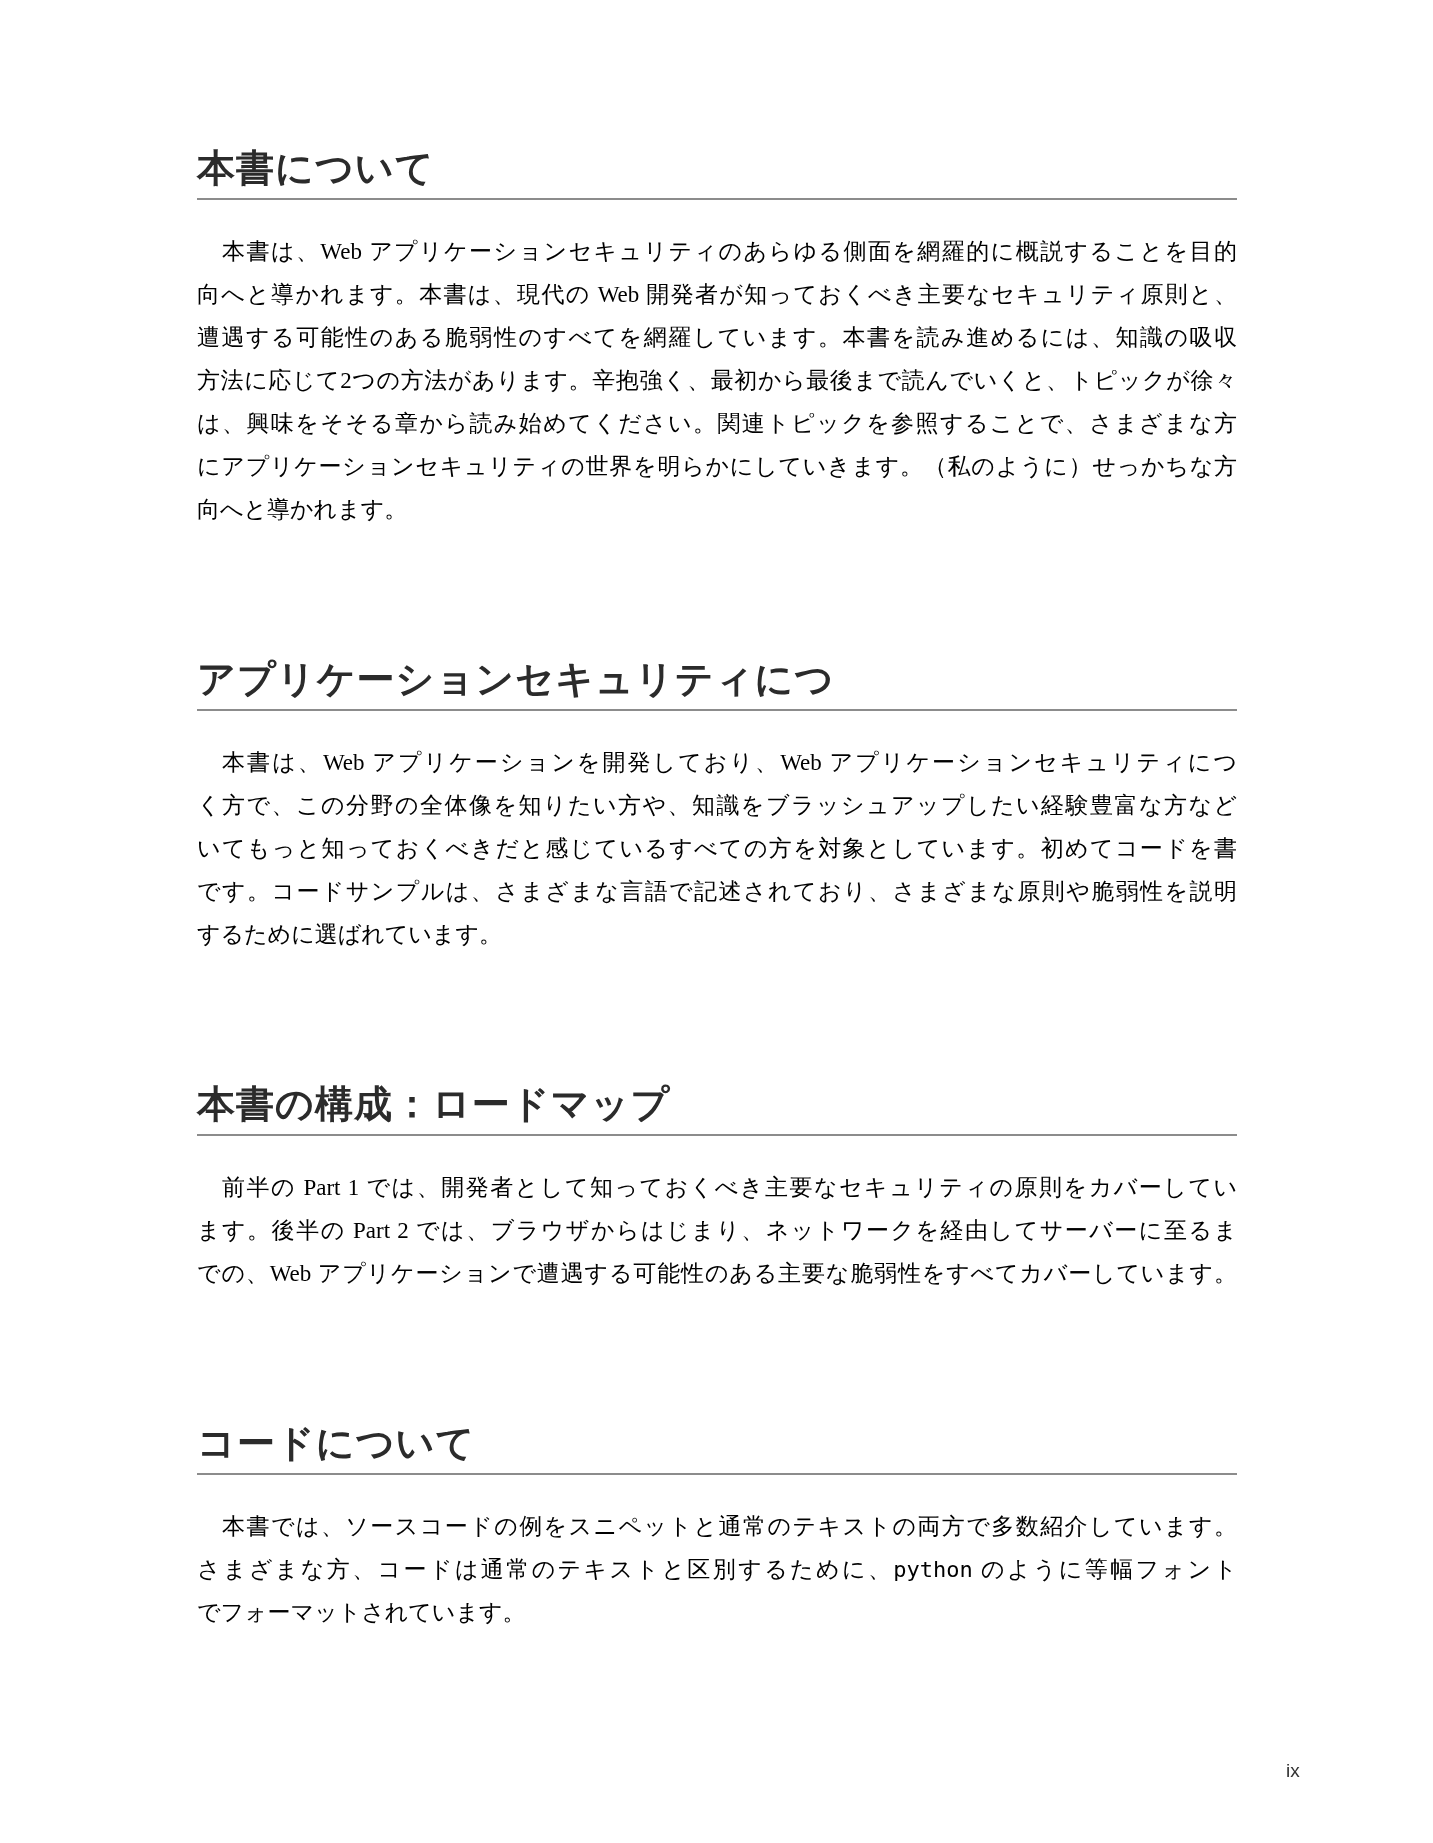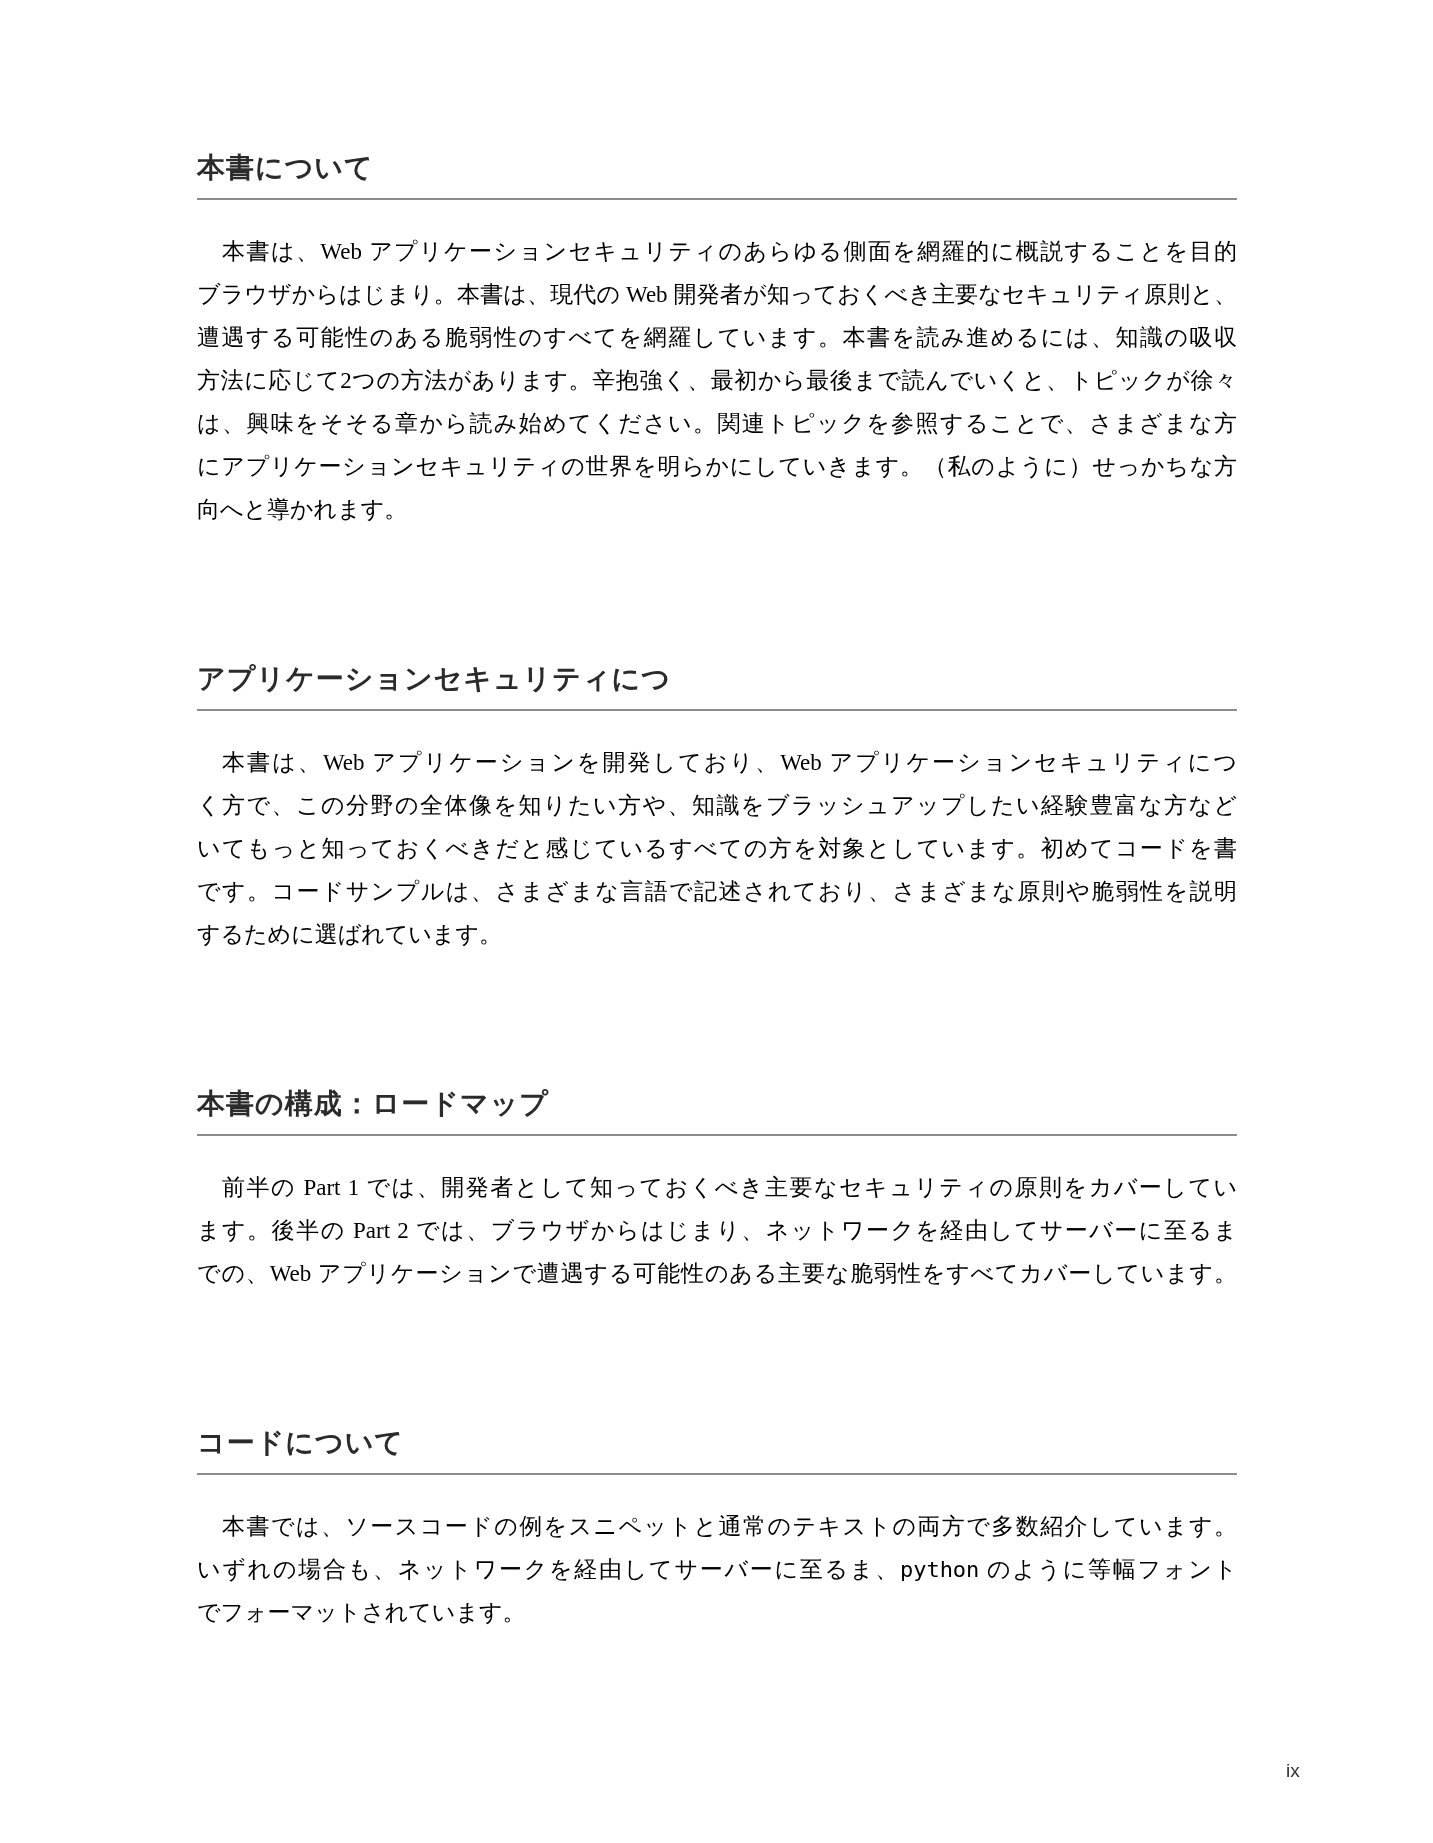--- a/index.html
+++ b/index.html
@@ -23,21 +23,21 @@
     left: 197px;
     top: 150px;
     width: 1040px;
   }
   section { display: block; }
   section + section { margin-top: 130px; }
   .heading {
     margin: 0;
     font-family: "Liberation Sans", sans-serif;
     font-weight: 600;
-    font-size: 28px;
+    font-size: 38px;
     line-height: 36px;
     color: #2b2b2b;
     padding-bottom: 12px;
     border-bottom: 2px solid #8c8c8c;
     letter-spacing: 1px;
   }
   .para {
     margin: 30px 0 0 0;
   }
   .pline {
@@ -68,21 +68,21 @@
 </head>
 <body>
 
 <div class="page">
   <main class="content">
 
     <section>
       <h2 class="heading">本書について</h2>
       <div class="para">
         <div class="pline first">本書は、Web アプリケーションセキュリティのあらゆる側面を網羅的に概説することを目的</div>
-        <div class="pline">ブラウザからはじまり。本書は、現代の Web 開発者が知っておくべき主要なセキュリティ原則と、</div>
+        <div class="pline">向へと導かれます。本書は、現代の Web 開発者が知っておくべき主要なセキュリティ原則と、</div>
         <div class="pline">遭遇する可能性のある脆弱性のすべてを網羅しています。本書を読み進めるには、知識の吸収</div>
         <div class="pline">方法に応じて2つの方法があります。辛抱強く、最初から最後まで読んでいくと、トピックが徐々</div>
         <div class="pline">は、興味をそそる章から読み始めてください。関連トピックを参照することで、さまざまな方</div>
         <div class="pline">にアプリケーションセキュリティの世界を明らかにしていきます。（私のように）せっかちな方</div>
         <div class="pline end">向へと導かれます。</div>
       </div>
     </section>
 
     <section>
       <h2 class="heading">アプリケーションセキュリティにつ</h2>
@@ -101,21 +101,21 @@
         <div class="pline first">前半の Part 1 では、開発者として知っておくべき主要なセキュリティの原則をカバーしてい</div>
         <div class="pline">ます。後半の Part 2 では、ブラウザからはじまり、ネットワークを経由してサーバーに至るま</div>
         <div class="pline">での、Web アプリケーションで遭遇する可能性のある主要な脆弱性をすべてカバーしています。</div>
       </div>
     </section>
 
     <section>
       <h2 class="heading">コードについて</h2>
       <div class="para">
         <div class="pline first">本書では、ソースコードの例をスニペットと通常のテキストの両方で多数紹介しています。</div>
-        <div class="pline"><span>いずれの場合も、ネットワークを経由してサーバーに至るま、</span><span class="code">python</span><span> のように等幅フォント</span></div>
+        <div class="pline"><span>さまざまな方、コードは通常のテキストと区別するために、</span><span class="code">python</span><span> のように等幅フォント</span></div>
         <div class="pline end">でフォーマットされています。</div>
       </div>
     </section>
 
   </main>
 
   <div class="page-number">ix</div>
 </div>
 
 </body></html>

